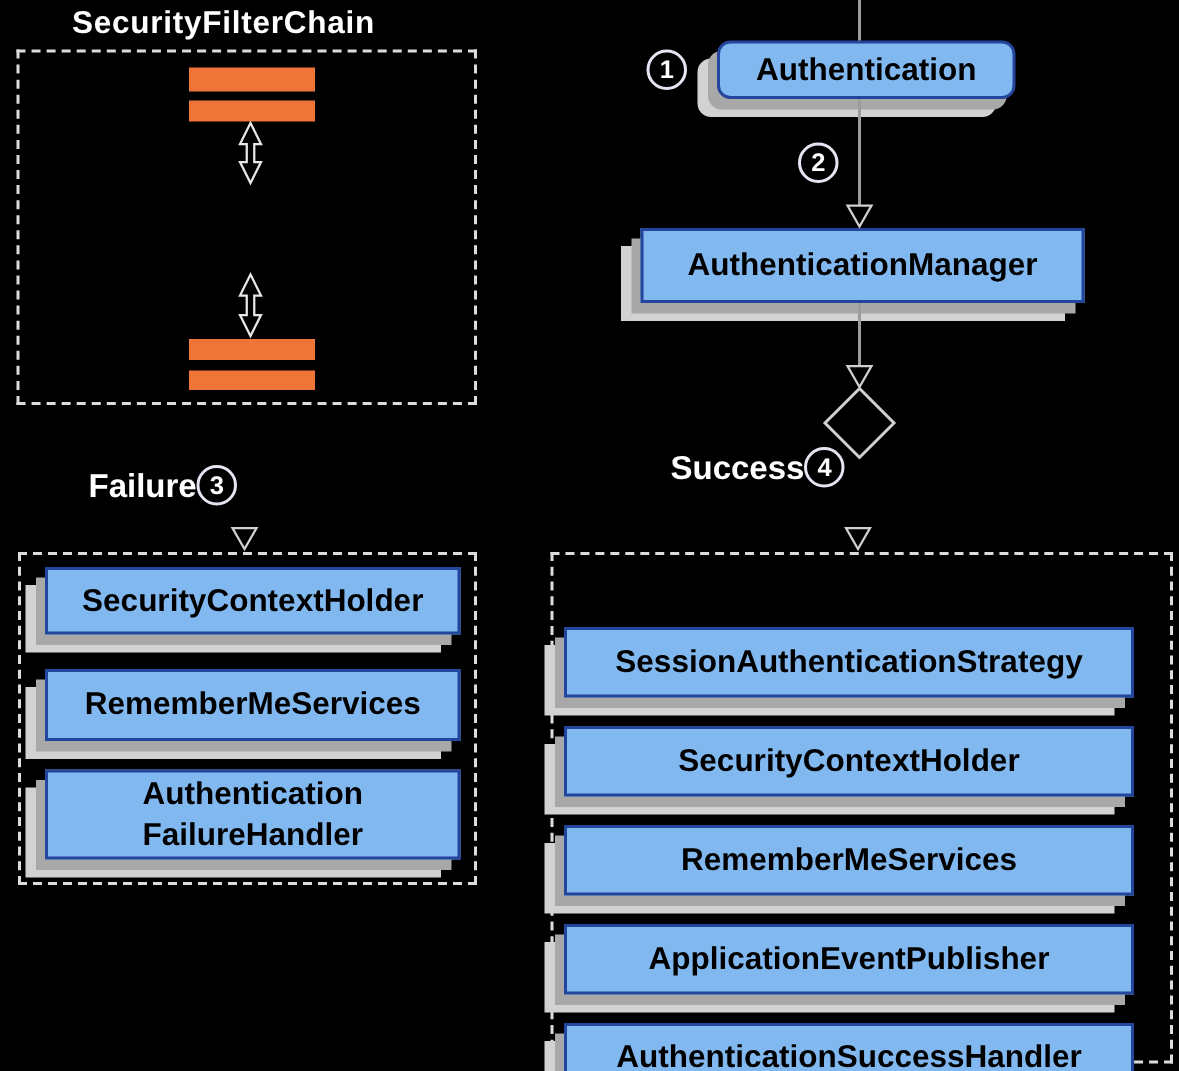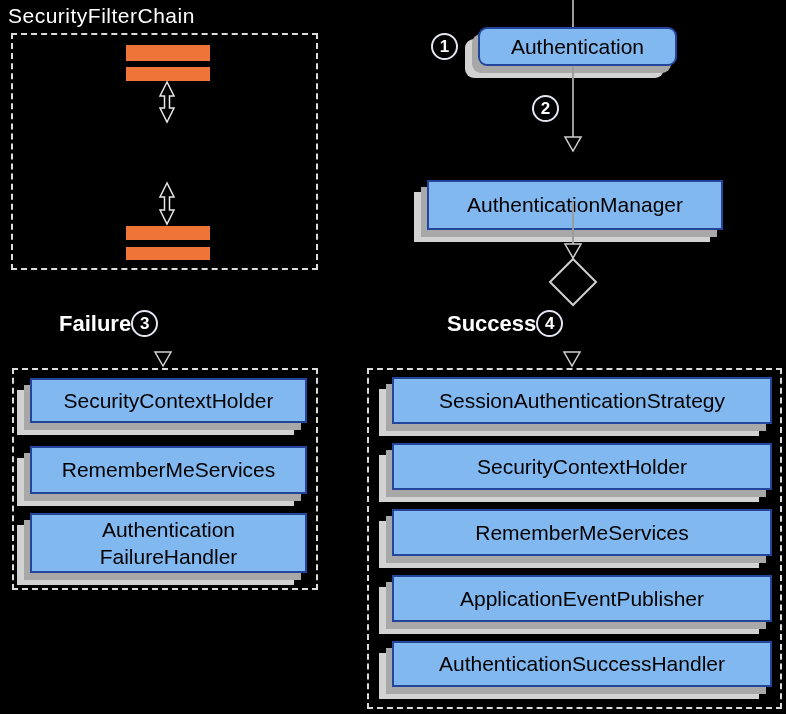--- a/index.html
+++ b/index.html
@@ -4,78 +4,78 @@
 <style>
   html, body { margin:0; padding:0; background:#000; }
   .canvas {
     position:relative; width:786px; height:714px; overflow:hidden;
     background:var(--background,#000);
     font-family:"Liberation Sans", sans-serif;
   }
   .canvas * { box-sizing:border-box; }
 
   
-  .wlabel { position:absolute; color:var(--label-text,#fff); font-weight:normal; z-index:2; }
+  .wlabel { position:absolute; color:var(--label-text,#fff); font-weight:bold; z-index:2;margin-left:40px; }
   .title { left:8px; top:4px; font-size:21px; letter-spacing:0.5px; }
   .authq { left:385px; top:221px; font-size:22px; }
 
   
   .dashed { position:absolute; border:2px dashed var(--dashed-border,#dcdcdc); z-index:1; }
   .sfc-dashed  { left:11px;  top:33px;  width:307px; height:237px; }
   .fail-dashed { left:12px;  top:368px; width:306px; height:222px; }
   .succ-dashed { left:367px; top:368px; width:415px; height:341px; }
 
   
   .orange-bar { position:absolute; background:var(--orange-fill,#ee7438); z-index:1; }
   .bar1 { left:126px; top:45px;  width:84px; height:16px; }
   .bar2 { left:126px; top:67px;  width:84px; height:14px; }
   .bar3 { left:126px; top:226px; width:84px; height:14px; }
   .bar4 { left:126px; top:247px; width:84px; height:13px; }
 
   
   .box {
     position:absolute; display:flex; align-items:center; justify-content:center;
-    text-align:center; font-weight:normal; color:var(--box-text,#000);
+    text-align:center; font-weight:bold; color:var(--box-text,#000);
     white-space:pre-line; z-index:1; font-size:21px;
   }
   .orange-box {
     left:36px; top:124px; width:264px; height:57px; line-height:28px;
     background:var(--orange-fill,#ee7438);
     box-shadow:-14px 12px 0 var(--shadow-light,#d2d2d2), 11px 16px 0 var(--shadow-dark,#a8a8a8);
   }
   .blue {
     background:var(--blue-fill,#82b8f0);
     border:2px solid var(--blue-border,#24459c);
     box-shadow:-6px 7px 0 var(--shadow-dark,#a8a8a8), -13px 12px 0 var(--shadow-light,#d2d2d2);
   }
   .auth    { left:478px; top:27px;  width:199px; height:39px; border-radius:9px; }
-  .authmgr { left:427px; top:152px; width:296px; height:50px;margin-top:28px; }
+  .authmgr { left:427px; top:152px; width:296px; height:50px; }
 
   .fb1 { left:30px; top:378px; width:277px; height:45px; }
   .fb2 { left:30px; top:446px; width:277px; height:48px; }
   .fb3 { left:30px; top:513px; width:277px; height:60px; line-height:27px; }
 
-  .sb  { left:392px; width:380px; height:47px; }
+  .sb  { left:376px; width:380px; height:47px;margin-top:41px; }
   .sb1 { top:377px; } .sb2 { top:443px; } .sb3 { top:509px; }
   .sb4 { top:575px; } .sb5 { top:641px; height:46px; }
 
   
   .circle-num {
     width:27px; height:27px; border-radius:50%;
     border:2px solid #e3e6f2; color:var(--label-text,#fff);
     display:flex; align-items:center; justify-content:center;
     font-size:17px; font-weight:bold; background:#000; flex:0 0 auto;
   }
   .c1 { position:absolute; left:431px; top:33px; z-index:2; }
   .c2 { position:absolute; left:532px; top:95px; z-index:2; }
 
   .label-row { position:absolute; display:flex; align-items:center; z-index:2;
                color:var(--label-text,#fff); font-weight:bold; font-size:22px; }
   .failure-row { left:59px;  top:310px; }
-  .success-row { left:447px; top:310px; }
+  .success-row { left:447px; top:298px; }
 
   
   .overlay { position:absolute; left:0; top:0; width:786px; height:714px; z-index:3; pointer-events:none; }
   .cline   { stroke:var(--line,#9c9c9c); stroke-width:2; fill:none; }
   .hollow  { fill:#000; stroke:#d0d0d0; stroke-width:1.5; }
   .dbl     { fill:#000; stroke:#e8e8e8; stroke-width:1.5; }
   .diamond { fill:#000; stroke:#d0d0d0; stroke-width:2; }
 </style>
 </head>
 <body>

